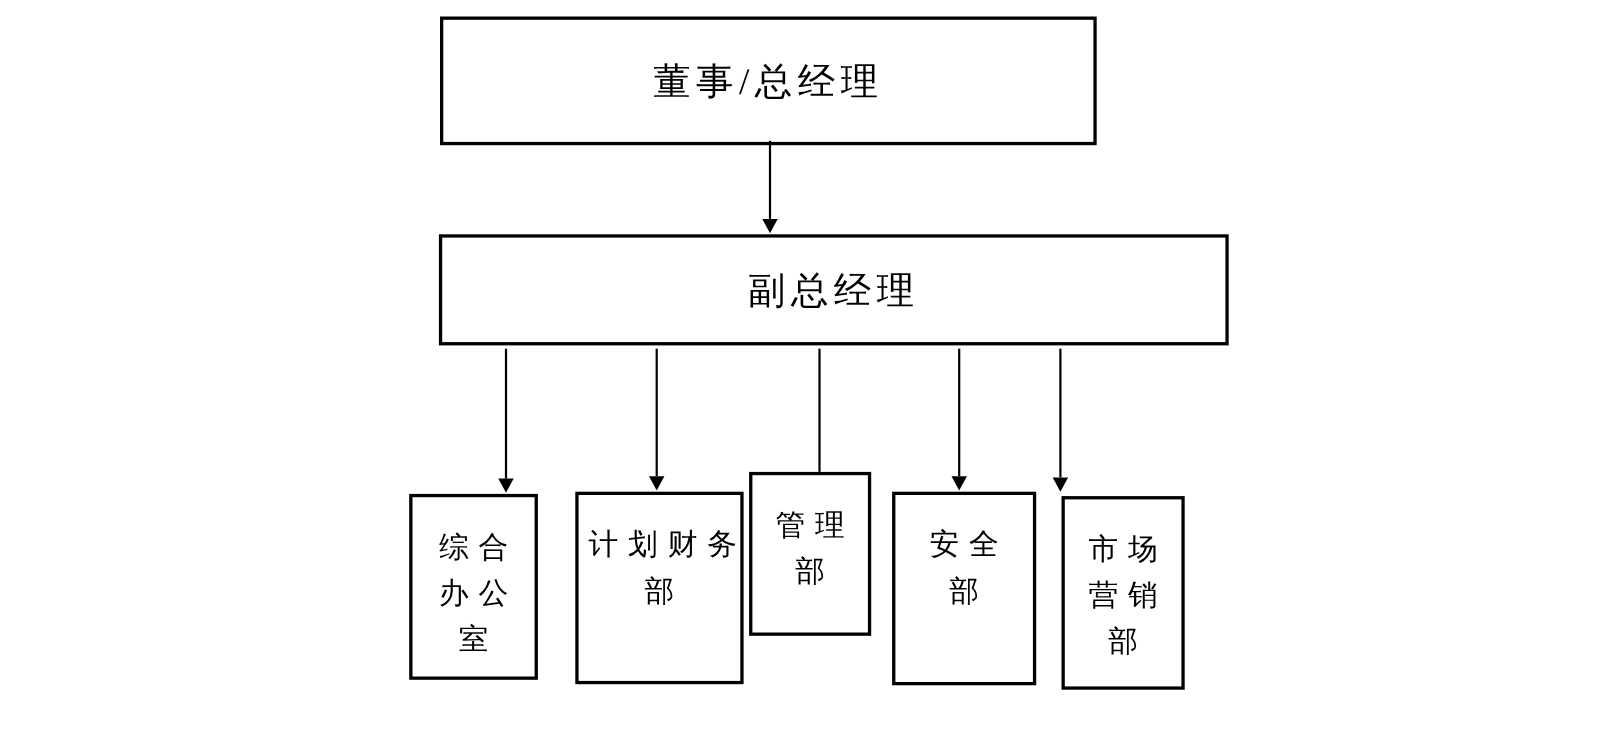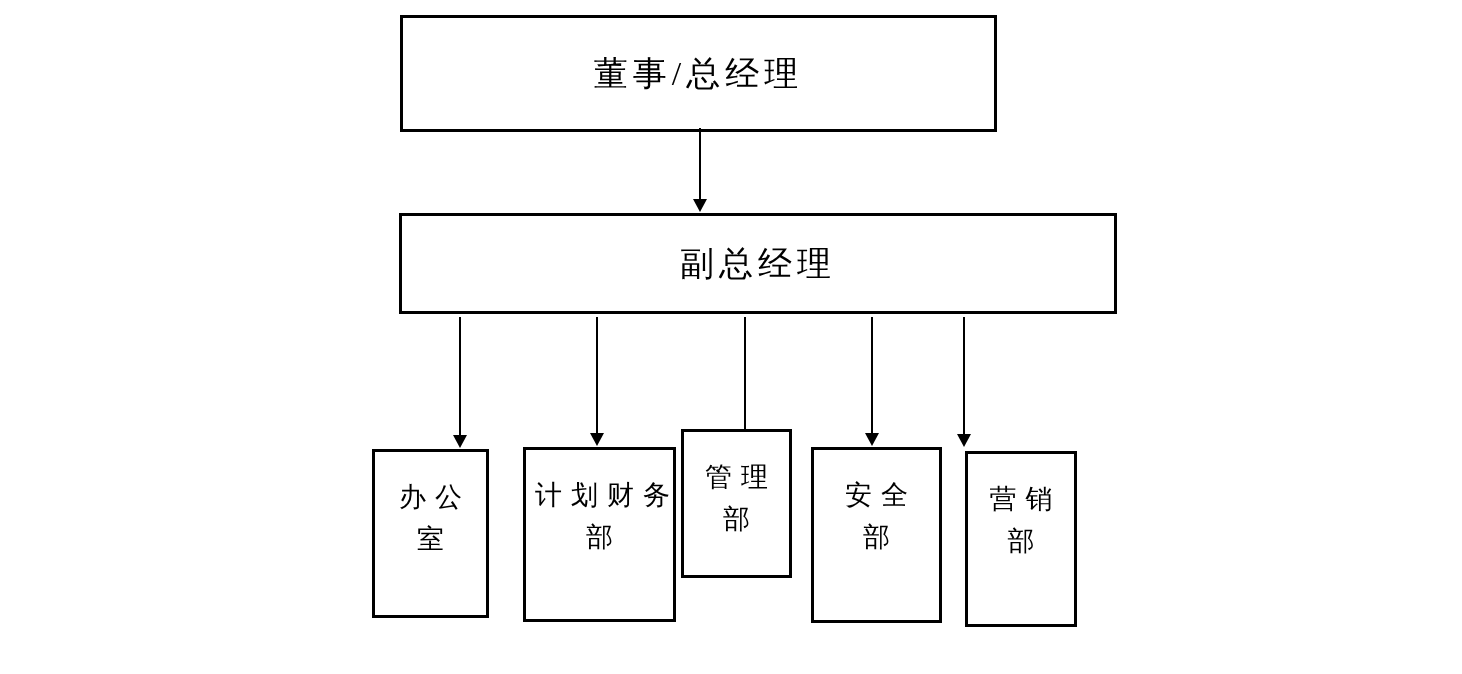--- a/index.html
+++ b/index.html
@@ -117,37 +117,39 @@
   <div class="arrow arrow-b4">
     <div class="shaft"></div>
     <div class="head"></div>
   </div>
   <div class="arrow arrow-b5">
     <div class="shaft"></div>
     <div class="head"></div>
   </div>
 
   <div class="dept dept-1">
+    <div class="line">综合</div>
     <div class="line">办公</div>
     <div class="line">室</div>
   </div>
 
   <div class="dept dept-2">
     <div class="line">计划财务</div>
     <div class="line">部</div>
   </div>
 
   <div class="dept dept-3">
     <div class="line">管理</div>
     <div class="line">部</div>
   </div>
 
   <div class="dept dept-4">
     <div class="line">安全</div>
     <div class="line">部</div>
   </div>
 
   <div class="dept dept-5">
+    <div class="line">市场</div>
     <div class="line">营销</div>
     <div class="line">部</div>
   </div>
 
 </div>
 
 </body></html>

